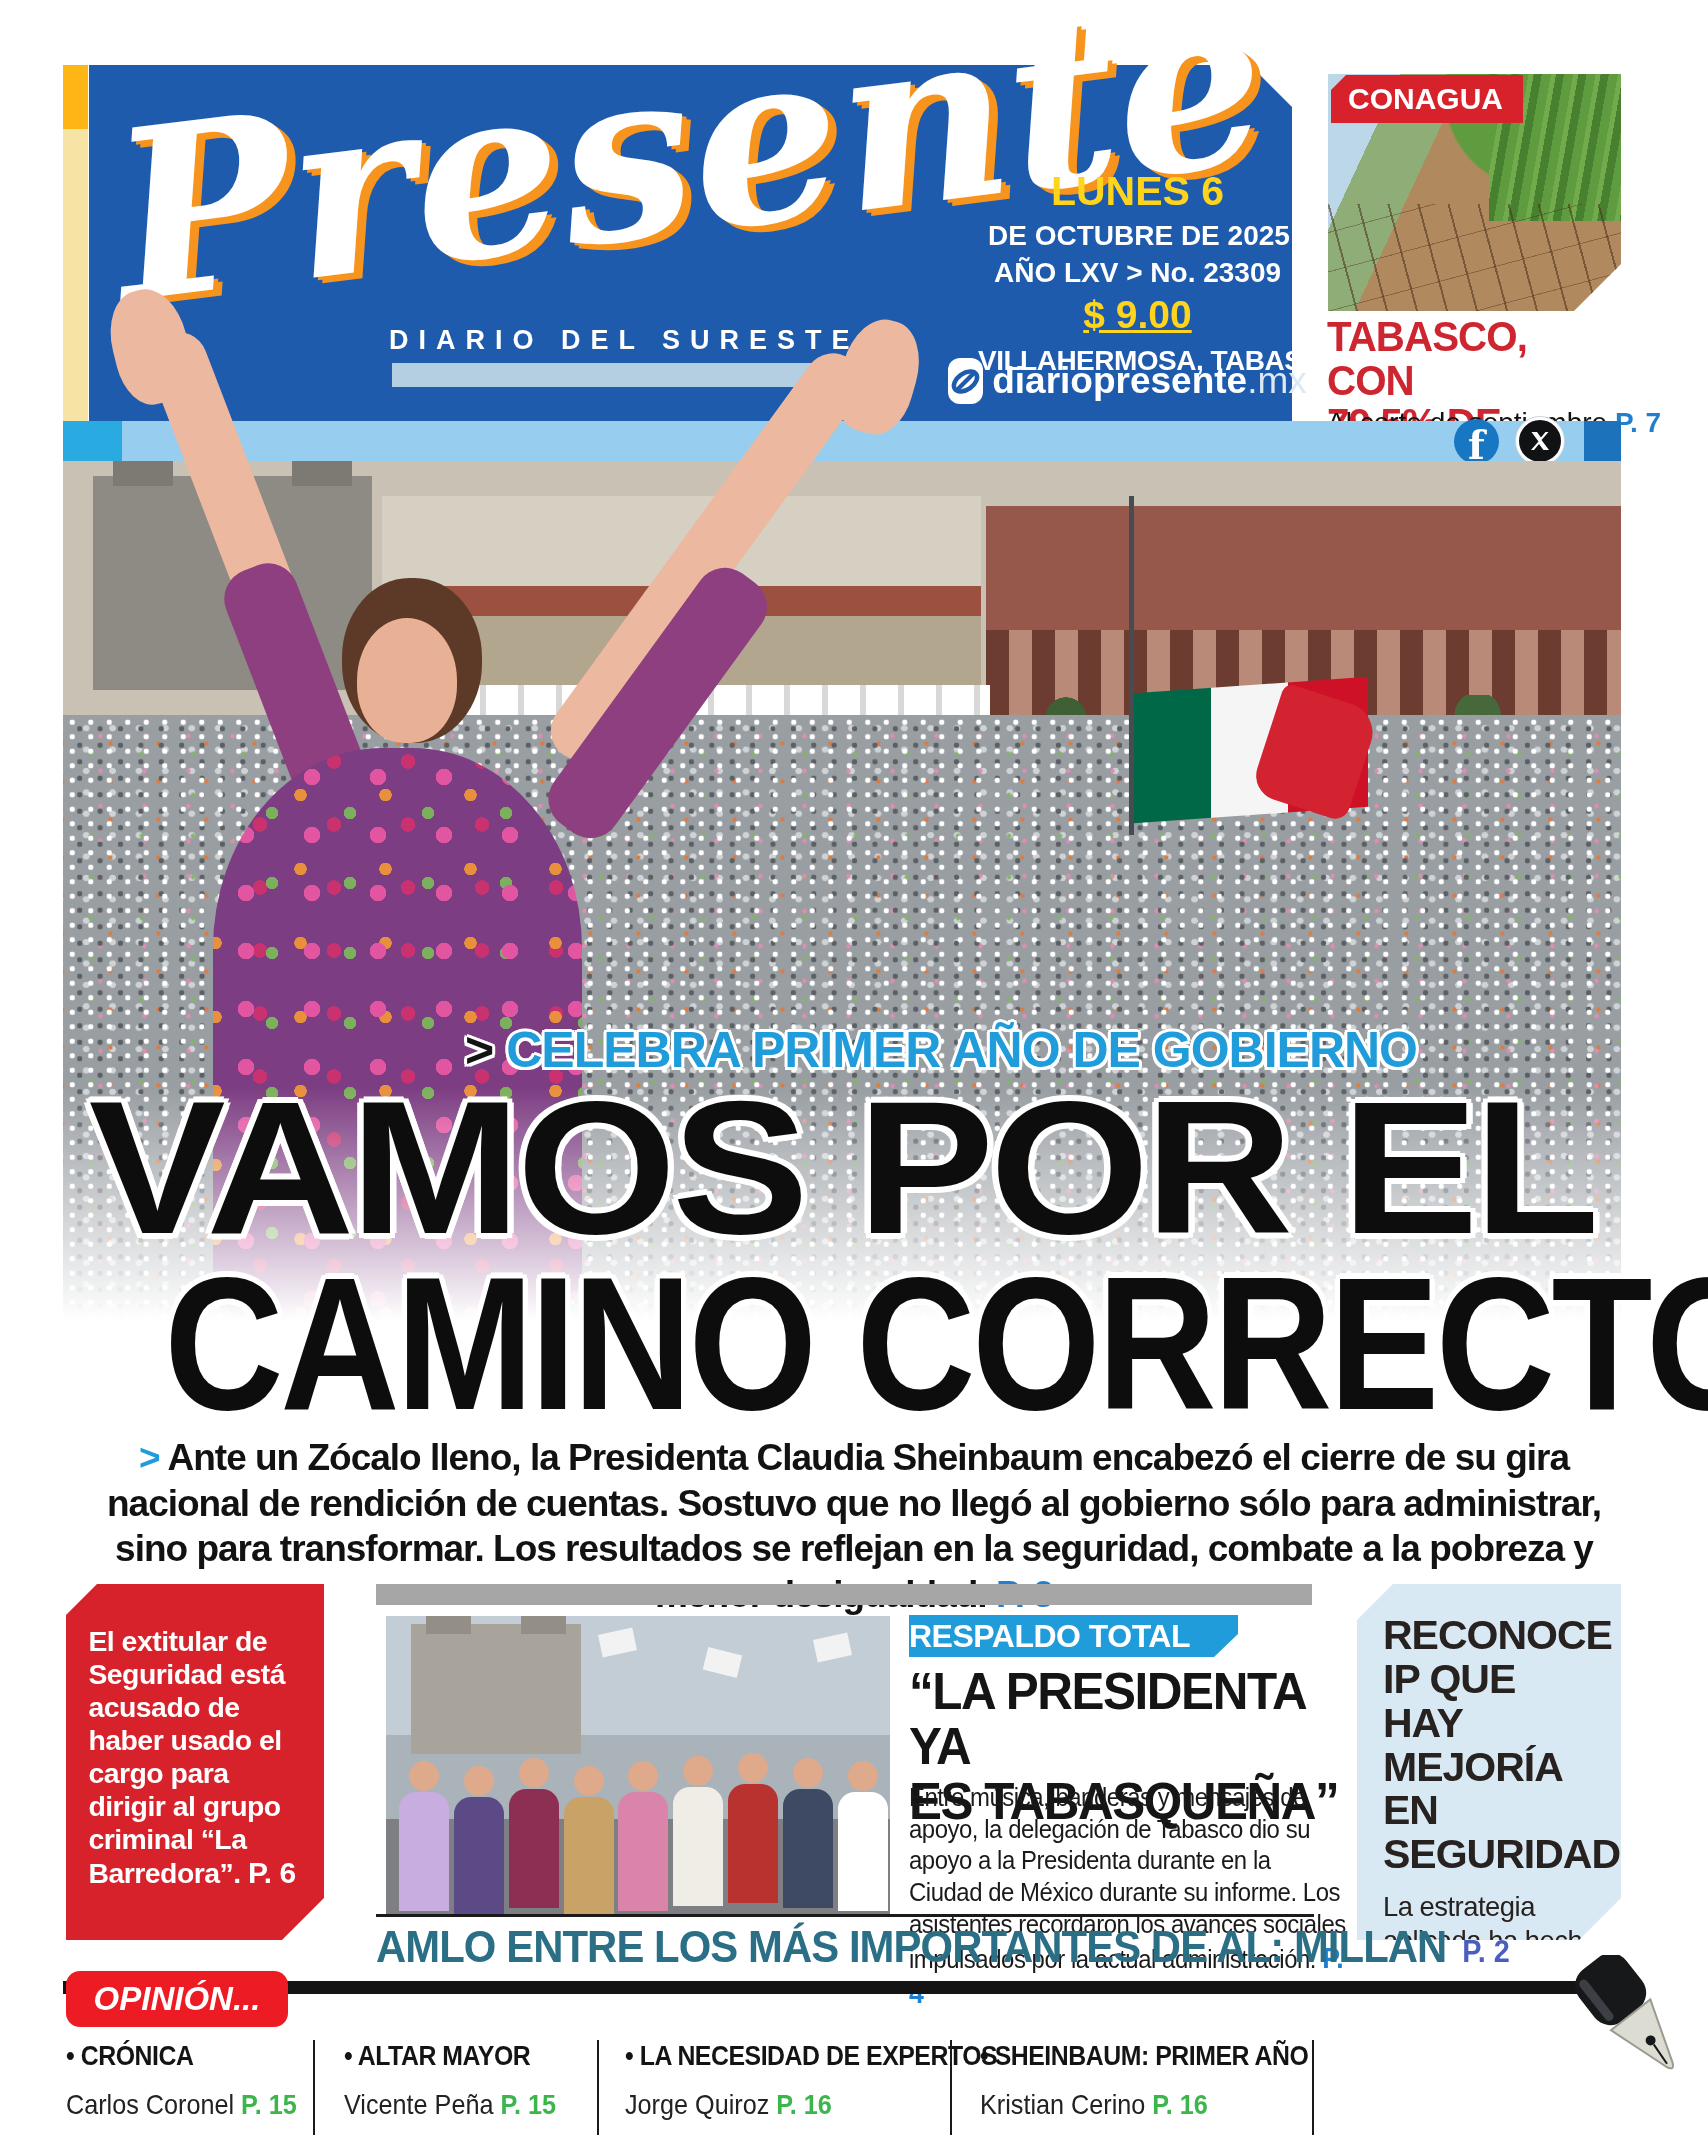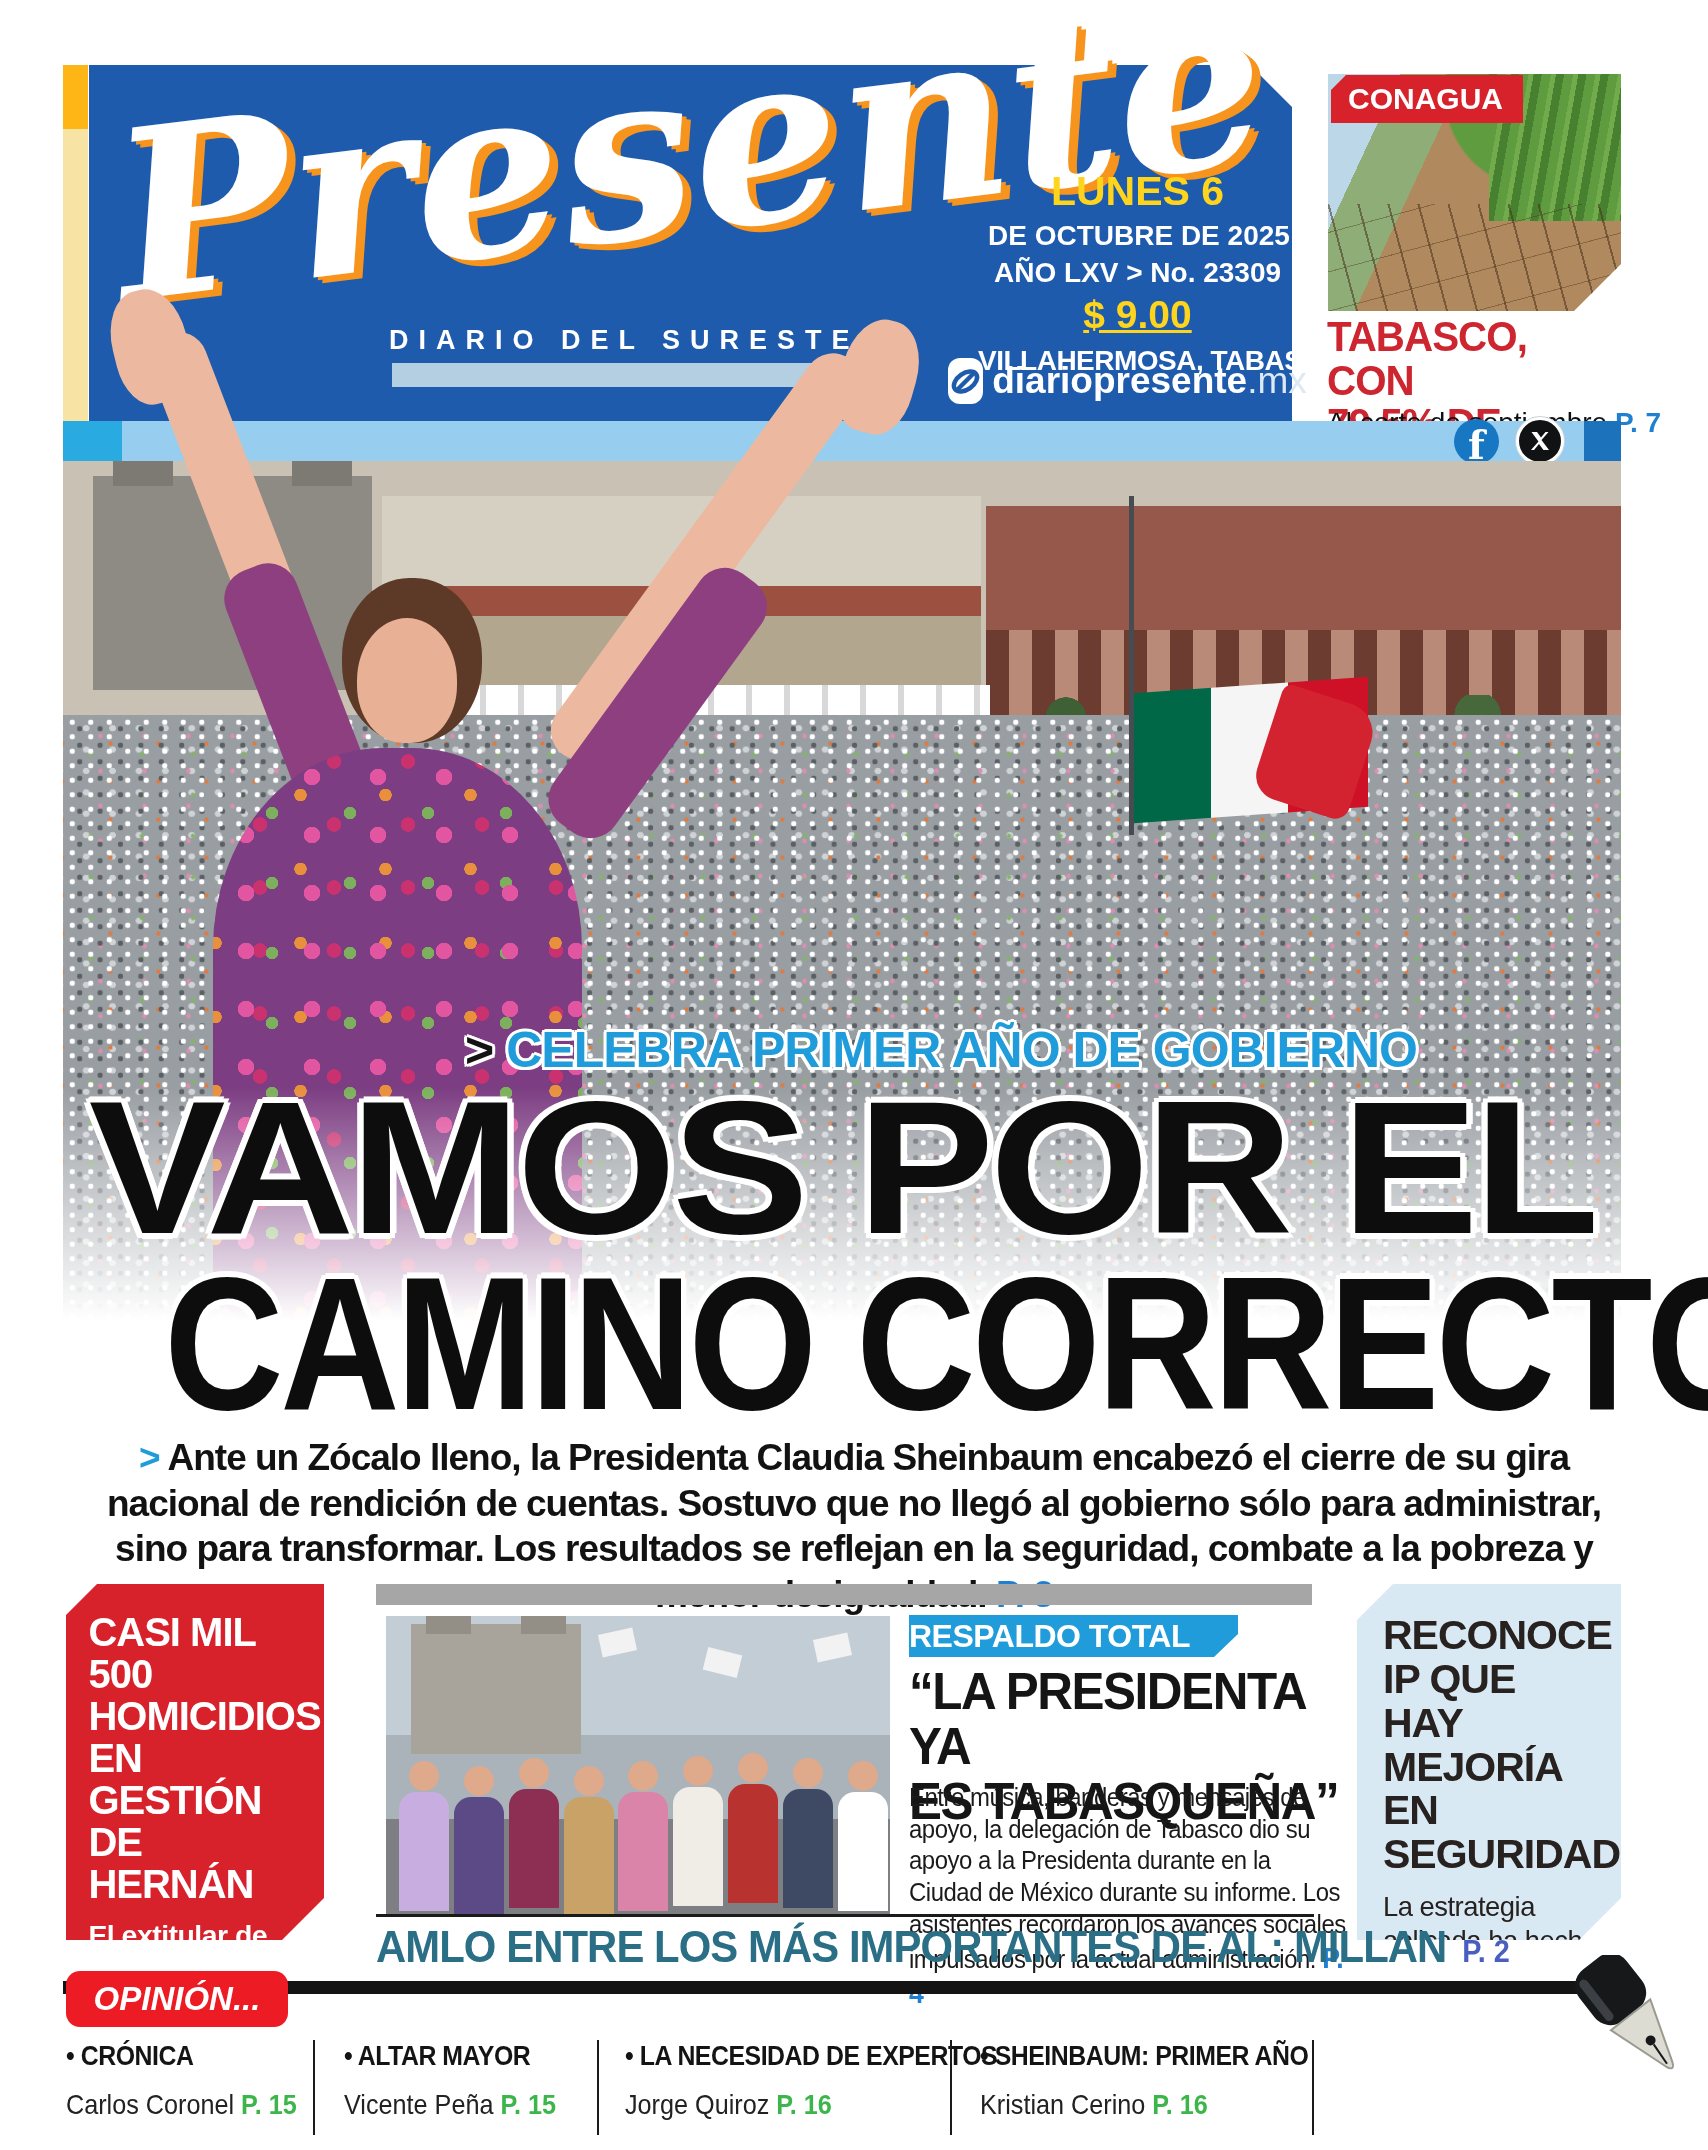--- a/index.html
+++ b/index.html
@@ -269,24 +269,20 @@
   <div class="abs ph-fade"></div>
 
   <div class="abs kicker"><span class="karr">&gt;</span><span>CELEBRA PRIMER AÑO DE GOBIERNO</span></div>
   <div class="abs h1line h1a">VAMOS POR EL</div>
   <div class="abs h1line h1b">CAMINO CORRECTO</div>
   <div class="abs deck"><span class="darr">&gt; </span><span>Ante un Zócalo lleno, la Presidenta Claudia Sheinbaum encabezó el cierre de su gira nacional de rendición de cuentas. Sostuvo que no llegó al gobierno sólo para administrar, sino para transformar. Los resultados se reflejan en la seguridad, combate a la pobreza y menor desigualdad. </span><b>P. 3</b></div>
 
   <div class="abs graybar"></div>
 
   <div class="abs redbox">
-    <h2>CASI MIL 500
-HOMICIDIOS
-EN GESTIÓN
-DE HERNÁN</h2>
     <p><span>El extitular de Seguridad está acusado de haber usado el cargo para dirigir al grupo criminal “La Barredora”. </span><b>P. 6</b></p>
   </div>
 
   <div class="abs gphoto">
     <div class="g-cath"></div>
     <div class="g-flag" style="left:214px;top:15px;"></div>
     <div class="g-flag" style="left:319px;top:35px;transform:rotate(14deg);"></div>
     <div class="g-flag" style="left:429px;top:20px;"></div>
     <div class="person" style="left:10px;top:145px;">
         <div class="head"></div>

